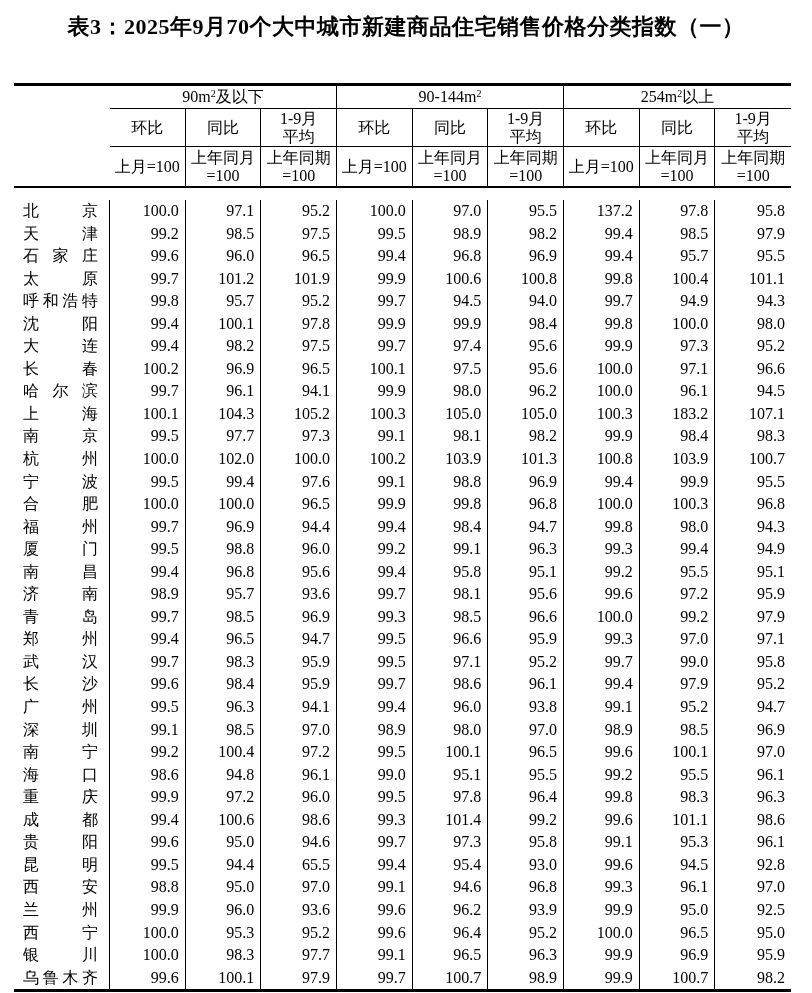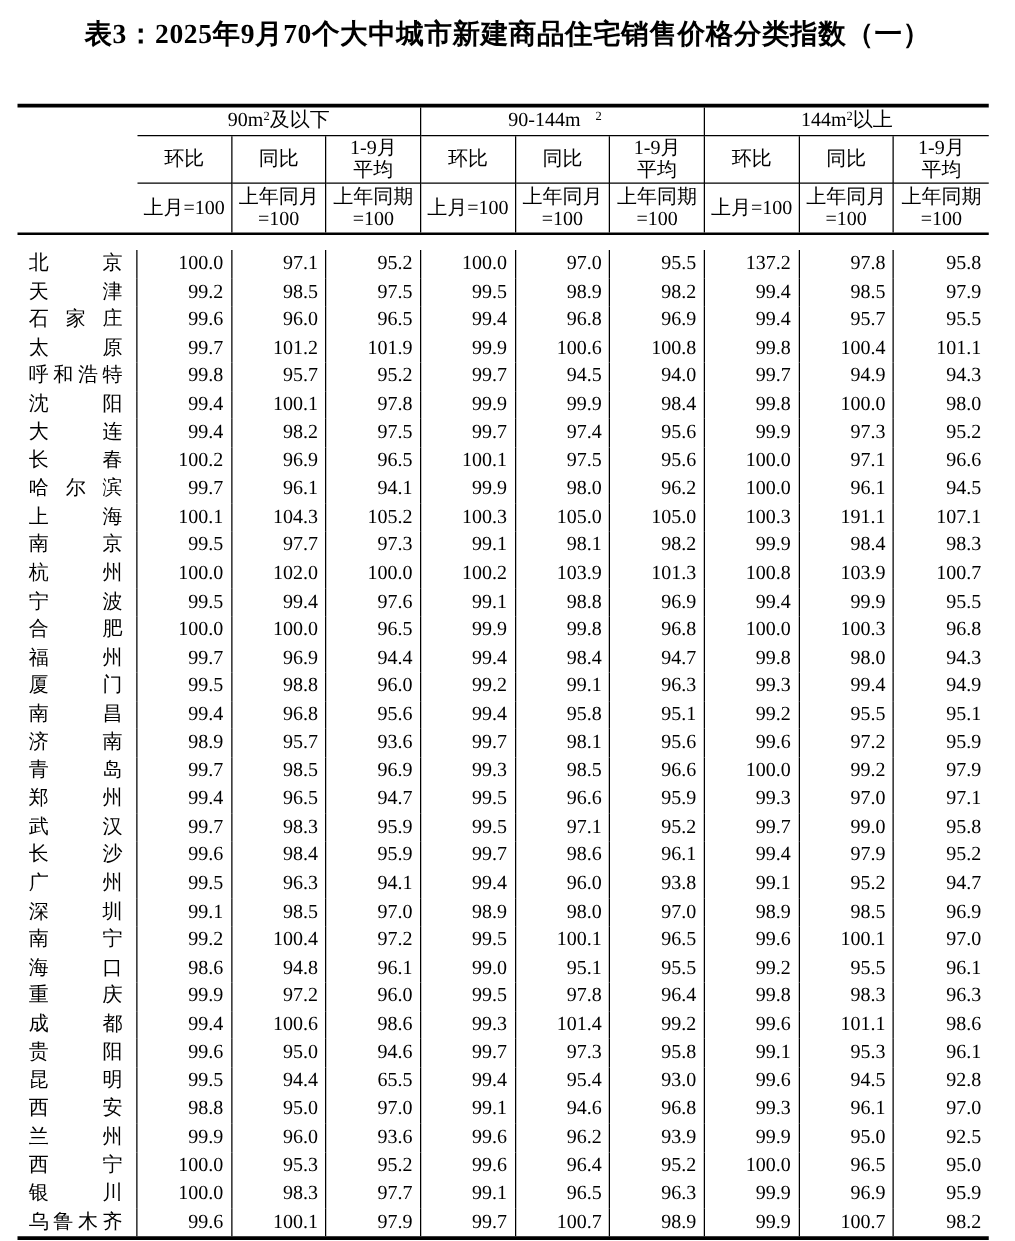--- a/index.html
+++ b/index.html
@@ -33,21 +33,21 @@
     font-size: 16px;
   }
   .thead .cell {
     display: flex; flex-direction: column;
     align-items: center; justify-content: center;
     line-height: 18px;
   }
   .city-head { grid-row: 1 / span 3; grid-column: 1; border-right: 1px solid #000; }
   .gt { border-bottom: 1px solid #000; flex-direction: row !important; }
   .gt1 { grid-row: 1; grid-column: 2 / span 3; border-right: 1px solid #000; }
-  .gt2 { grid-row: 1; grid-column: 5 / span 3; border-right: 1px solid #000; gap: 12px; }
+  .gt2 { grid-row: 1; grid-column: 5 / span 3; border-right: 1px solid #000; }
   .gt3 { grid-row: 1; grid-column: 8 / span 3; }
   .gt sup { font-size: 10px; line-height: 10px; margin-top: -6px; }
   .lb { grid-row: 2; border-bottom: 1px solid #000; }
   .bs { grid-row: 3; }
   .c2 { grid-column: 2; } .c3 { grid-column: 3; } .c4 { grid-column: 4; }
   .c5 { grid-column: 5; } .c6 { grid-column: 6; } .c7 { grid-column: 7; }
   .c8 { grid-column: 8; } .c9 { grid-column: 9; } .c10 { grid-column: 10; }
   .lb:not(.c10), .bs:not(.c10) { border-right: 1px solid #000; }
   .tbody { width: 100%; margin-top: 12px; }
   .tr {
@@ -78,21 +78,21 @@
         <span>90m</span>
         <sup>2</sup>
         <span>及以下</span>
       </div>
     <div class="cell gt gt2">
         <span>90-144m</span>
         <sup>2</sup>
         <span></span>
       </div>
     <div class="cell gt gt3">
-        <span>144m</span>
+        <span>254m</span>
         <sup>2</sup>
         <span>以上</span>
       </div>
 
     <div class="cell lb c2">
         <span>环比</span>
       </div>
     <div class="cell lb c3">
         <span>同比</span>
       </div>
@@ -267,21 +267,21 @@
       </div>
       <div class="tr">
         <div class="td city">上海</div>
         <div class="td val">100.1</div>
         <div class="td val">104.3</div>
         <div class="td val">105.2</div>
         <div class="td val">100.3</div>
         <div class="td val">105.0</div>
         <div class="td val">105.0</div>
         <div class="td val">100.3</div>
-        <div class="td val">191.1</div>
+        <div class="td val">183.2</div>
         <div class="td val">107.1</div>
       </div>
       <div class="tr">
         <div class="td city">南京</div>
         <div class="td val">99.5</div>
         <div class="td val">97.7</div>
         <div class="td val">97.3</div>
         <div class="td val">99.1</div>
         <div class="td val">98.1</div>
         <div class="td val">98.2</div>

